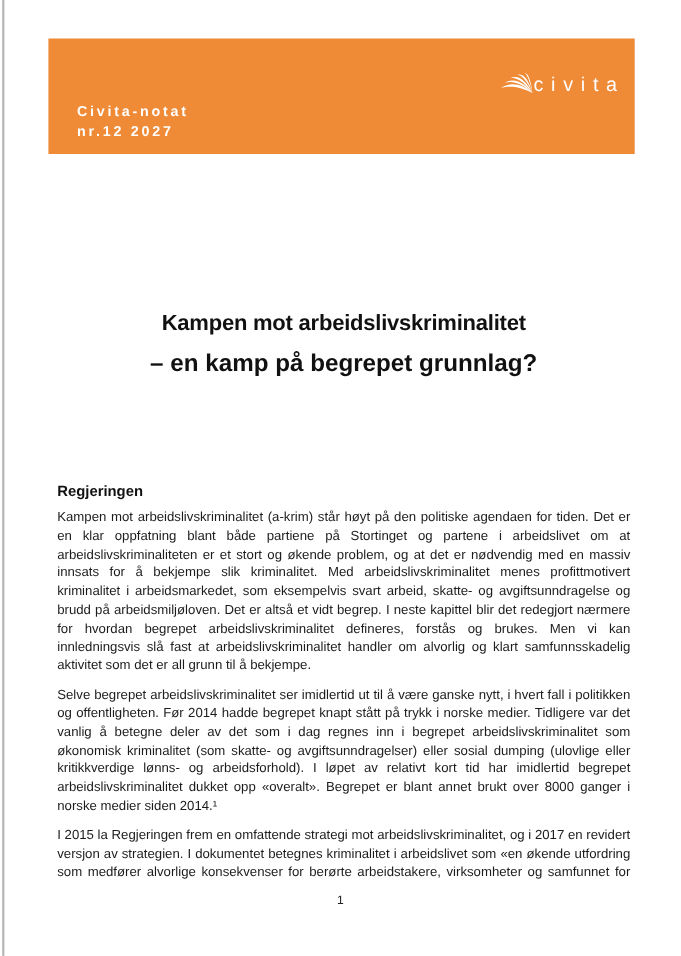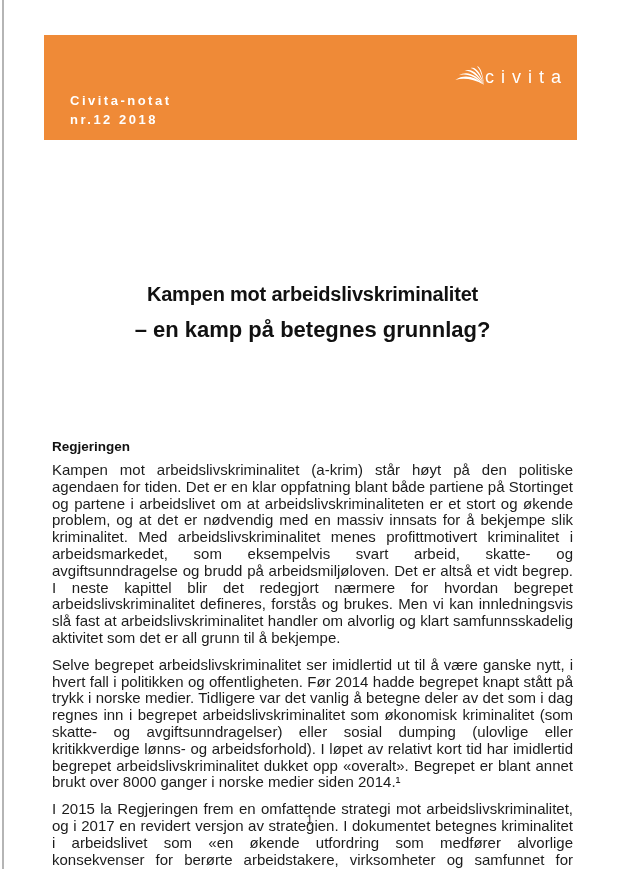--- a/index.html
+++ b/index.html
@@ -19,55 +19,55 @@
   .logo svg { width:84px; height:50px; display:block; }
   .wordmark { color:#fff; font-size:18px; letter-spacing:7px; margin-right:-7px; margin-top:3px; }
 
   .title-block { position:absolute; left:52px; top:272px; width:521px; text-align:center; color:#111; }
   .title-line1 { font-size:20px; font-weight:bold; margin:11px; letter-spacing:-0.2px; }
   .title-line2 { font-size:22px; font-weight:bold; margin:5px 0 0; }
   .byline { margin-top:27px; font-size:11px; font-style:italic; color:#222; }
 
   .content { position:absolute; left:52px; top:439px; width:521px; color:var(--text); }
   .section-heading { font-size:13.5px; font-weight:bold; margin:0 0 8px; color:#111; }
-  .content p { font-size:15px; line-height:16.8px; text-align:justify; margin:0 0 10px; }
+  .content p { font-size:12px; line-height:16.8px; text-align:justify; margin:0 0 10px; }
   .content p.cutoff { text-align-last:justify; }
 
   .page-number { position:absolute; left:0; top:813px; width:619px; text-align:center;
                  font-size:11px; color:#222; }
 </style>
 </head>
 <body>
 
 <div class="page">
 
   <div class="edge-line"></div>
 
   <header class="band">
     <div class="band-label">
       <div>Civita-notat</div>
-      <div>nr.12 2018</div>
+      <div>nr.12 2027</div>
     </div>
     <div class="logo">
       <svg viewBox="0 0 90 56" aria-hidden="true">
         <g fill="#ffffff">
           <path d="M1,40 C26,22 60,28 87,54 C55,36 24,33 1,40 Z"></path>
           <path d="M11,26 C38,9 68,28 87,54 C62,30 34,18 11,26 Z"></path>
           <path d="M27,13 C52,1 73,26 87,54 C68,28 46,9 27,13 Z"></path>
           <path d="M47,4 C64,-2 79,24 87,54 C76,26 59,5 47,4 Z"></path>
           <path d="M66,0 C75,-3 84,22 87,54 C82,24 72,2 66,0 Z"></path>
         </g>
       </svg>
       <div class="wordmark">civita</div>
     </div>
   </header>
 
   <section class="title-block">
     <h1 class="title-line1">Kampen mot arbeidslivskriminalitet</h1>
-    <h2 class="title-line2">– en kamp på betegnes grunnlag?</h2>
+    <h2 class="title-line2">– en kamp på begrepet grunnlag?</h2>
   </section>
 
   <section class="content">
     <h3 class="section-heading">Regjeringen</h3>
     <p>Kampen mot arbeidslivskriminalitet (a-krim) står høyt på den politiske agendaen for tiden. Det er en klar oppfatning blant både partiene på Stortinget og partene i arbeidslivet om at arbeidslivskriminaliteten er et stort og økende problem, og at det er nødvendig med en massiv innsats for å bekjempe slik kriminalitet. Med arbeidslivskriminalitet menes profittmotivert kriminalitet i arbeidsmarkedet, som eksempelvis svart arbeid, skatte- og avgiftsunndragelse og brudd på arbeidsmiljøloven. Det er altså et vidt begrep. I neste kapittel blir det redegjort nærmere for hvordan begrepet arbeidslivskriminalitet defineres, forstås og brukes. Men vi kan innledningsvis slå fast at arbeidslivskriminalitet handler om alvorlig og klart samfunnsskadelig aktivitet som det er all grunn til å bekjempe.</p>
     <p>Selve begrepet arbeidslivskriminalitet ser imidlertid ut til å være ganske nytt, i hvert fall i politikken og offentligheten. Før 2014 hadde begrepet knapt stått på trykk i norske medier. Tidligere var det vanlig å betegne deler av det som i dag regnes inn i begrepet arbeidslivskriminalitet som økonomisk kriminalitet (som skatte- og avgiftsunndragelser) eller sosial dumping (ulovlige eller kritikkverdige lønns- og arbeidsforhold). I løpet av relativt kort tid har imidlertid begrepet arbeidslivskriminalitet dukket opp «overalt». Begrepet er blant annet brukt over 8000 ganger i norske medier siden 2014.¹</p>
     <p class="cutoff">I 2015 la Regjeringen frem en omfattende strategi mot arbeidslivskriminalitet, og i 2017 en revidert versjon av strategien. I dokumentet betegnes kriminalitet i arbeidslivet som «en økende utfordring som medfører alvorlige konsekvenser for berørte arbeidstakere, virksomheter og samfunnet for</p>
   </section>
 
   <footer>

